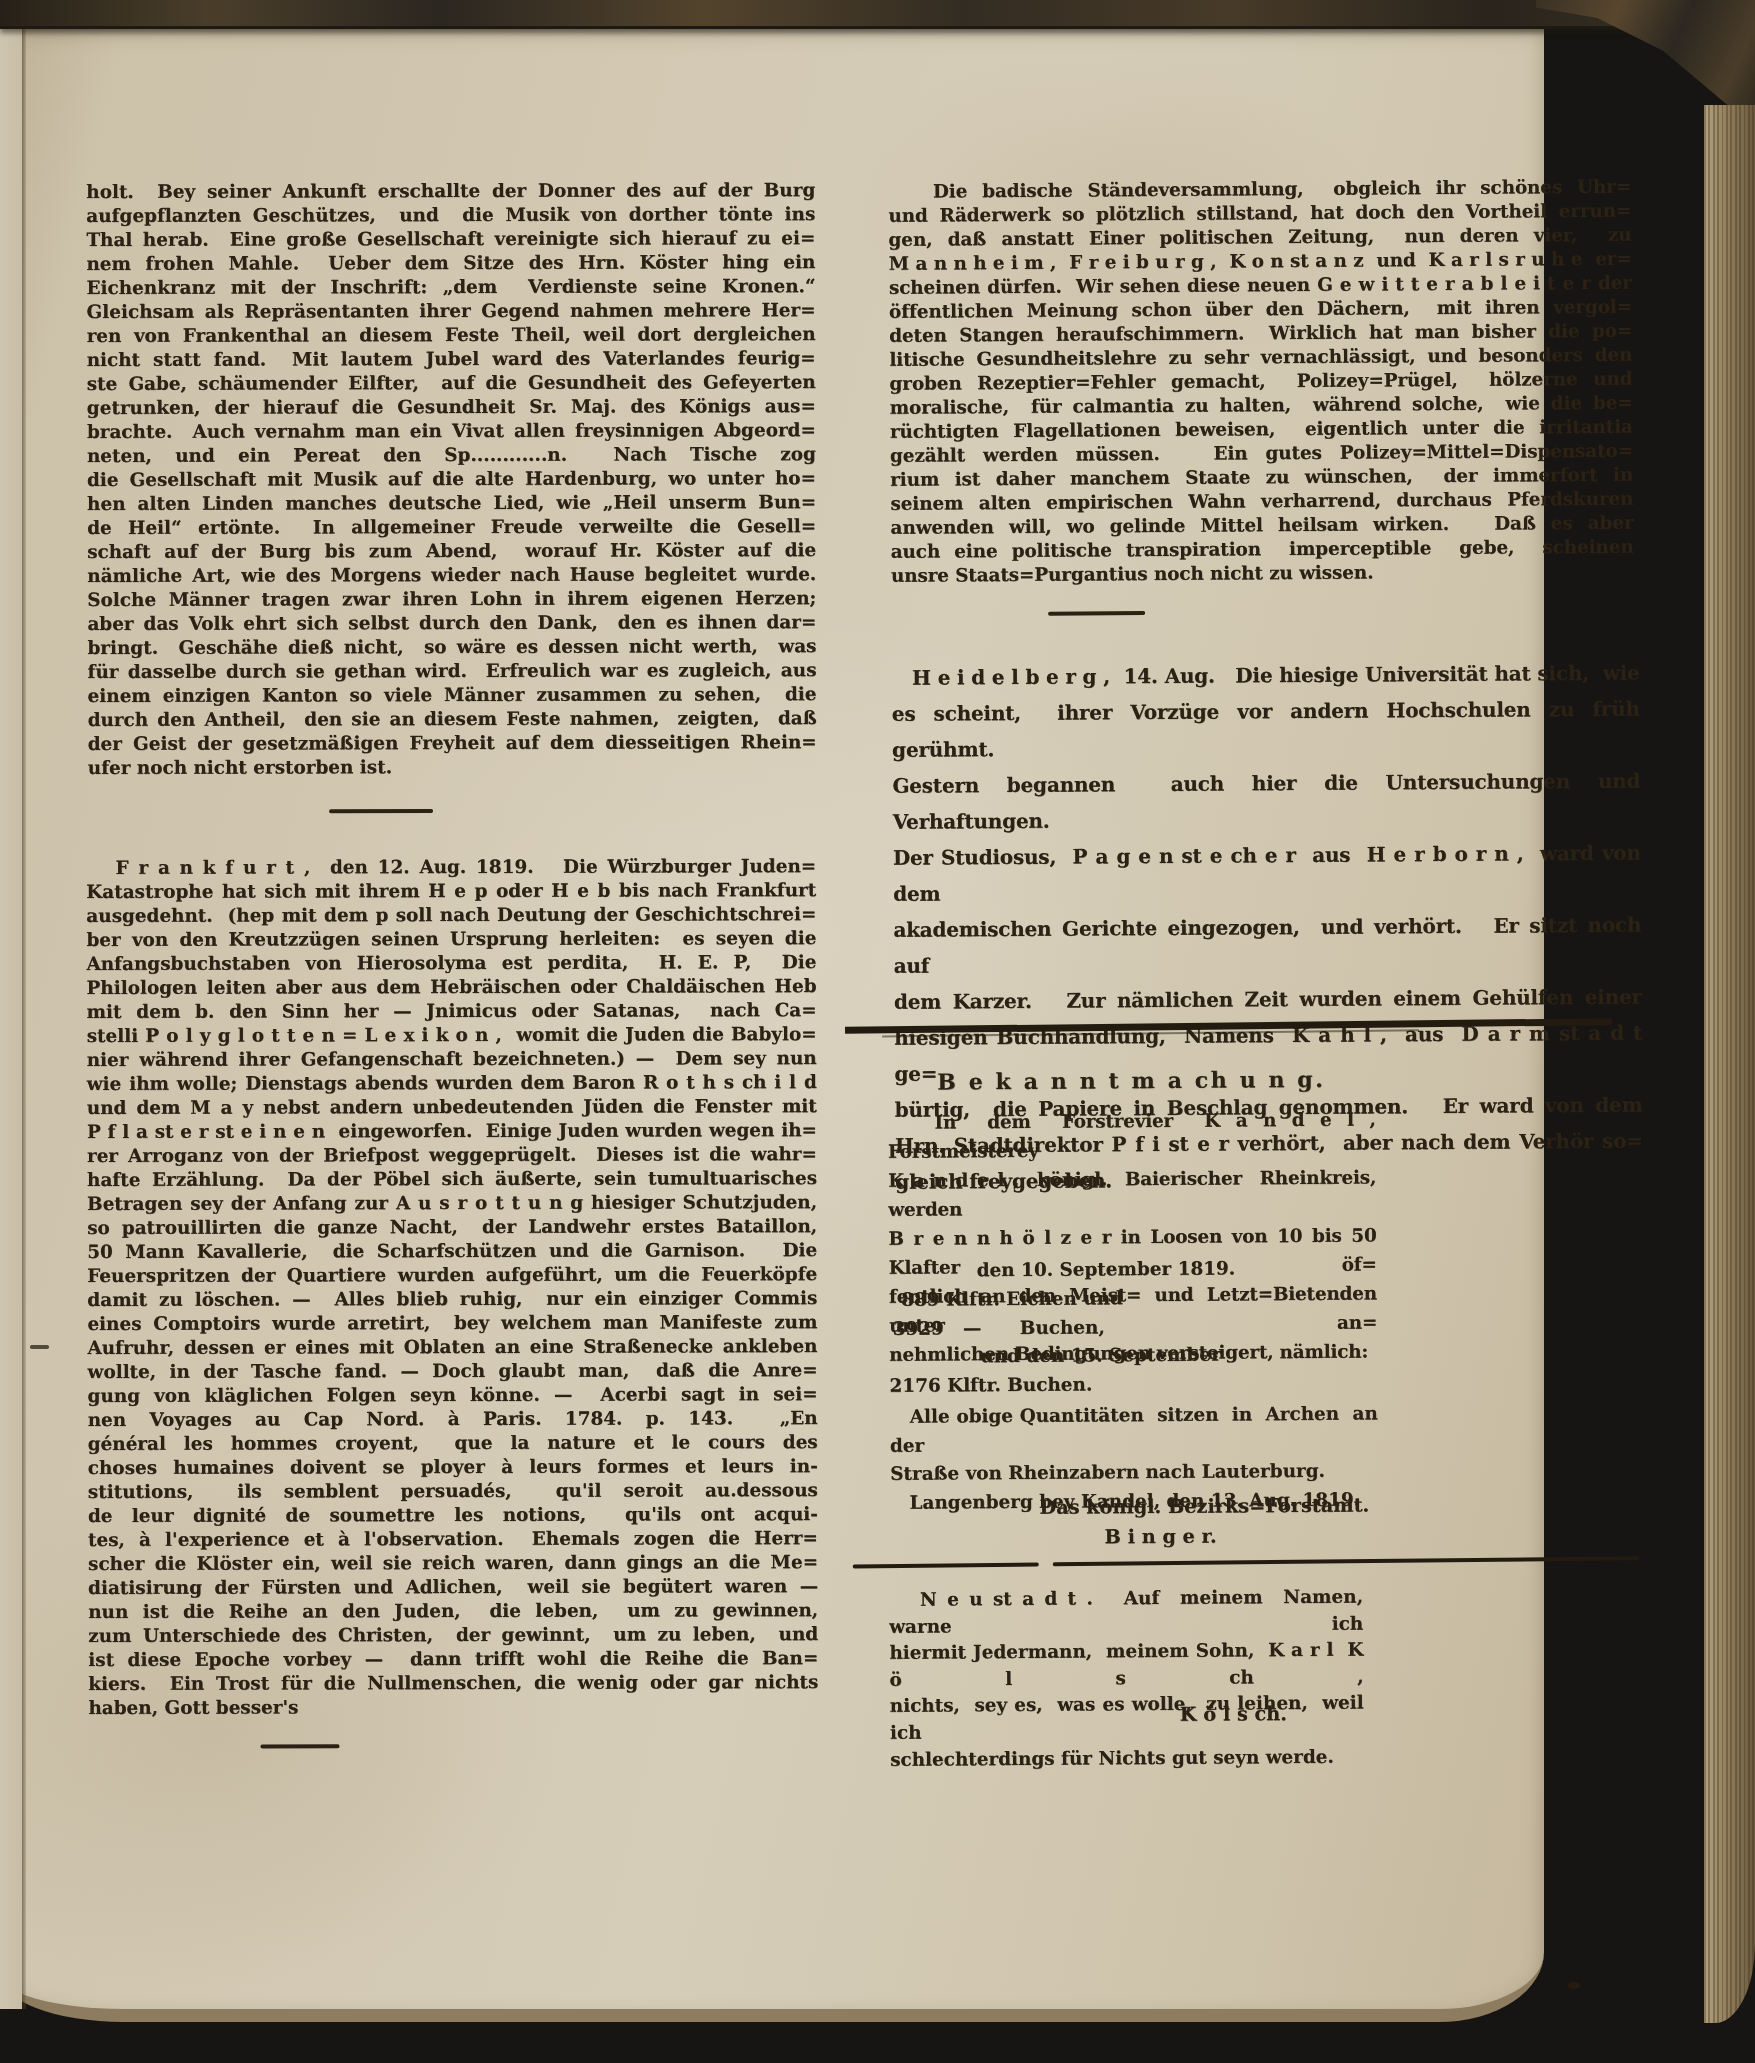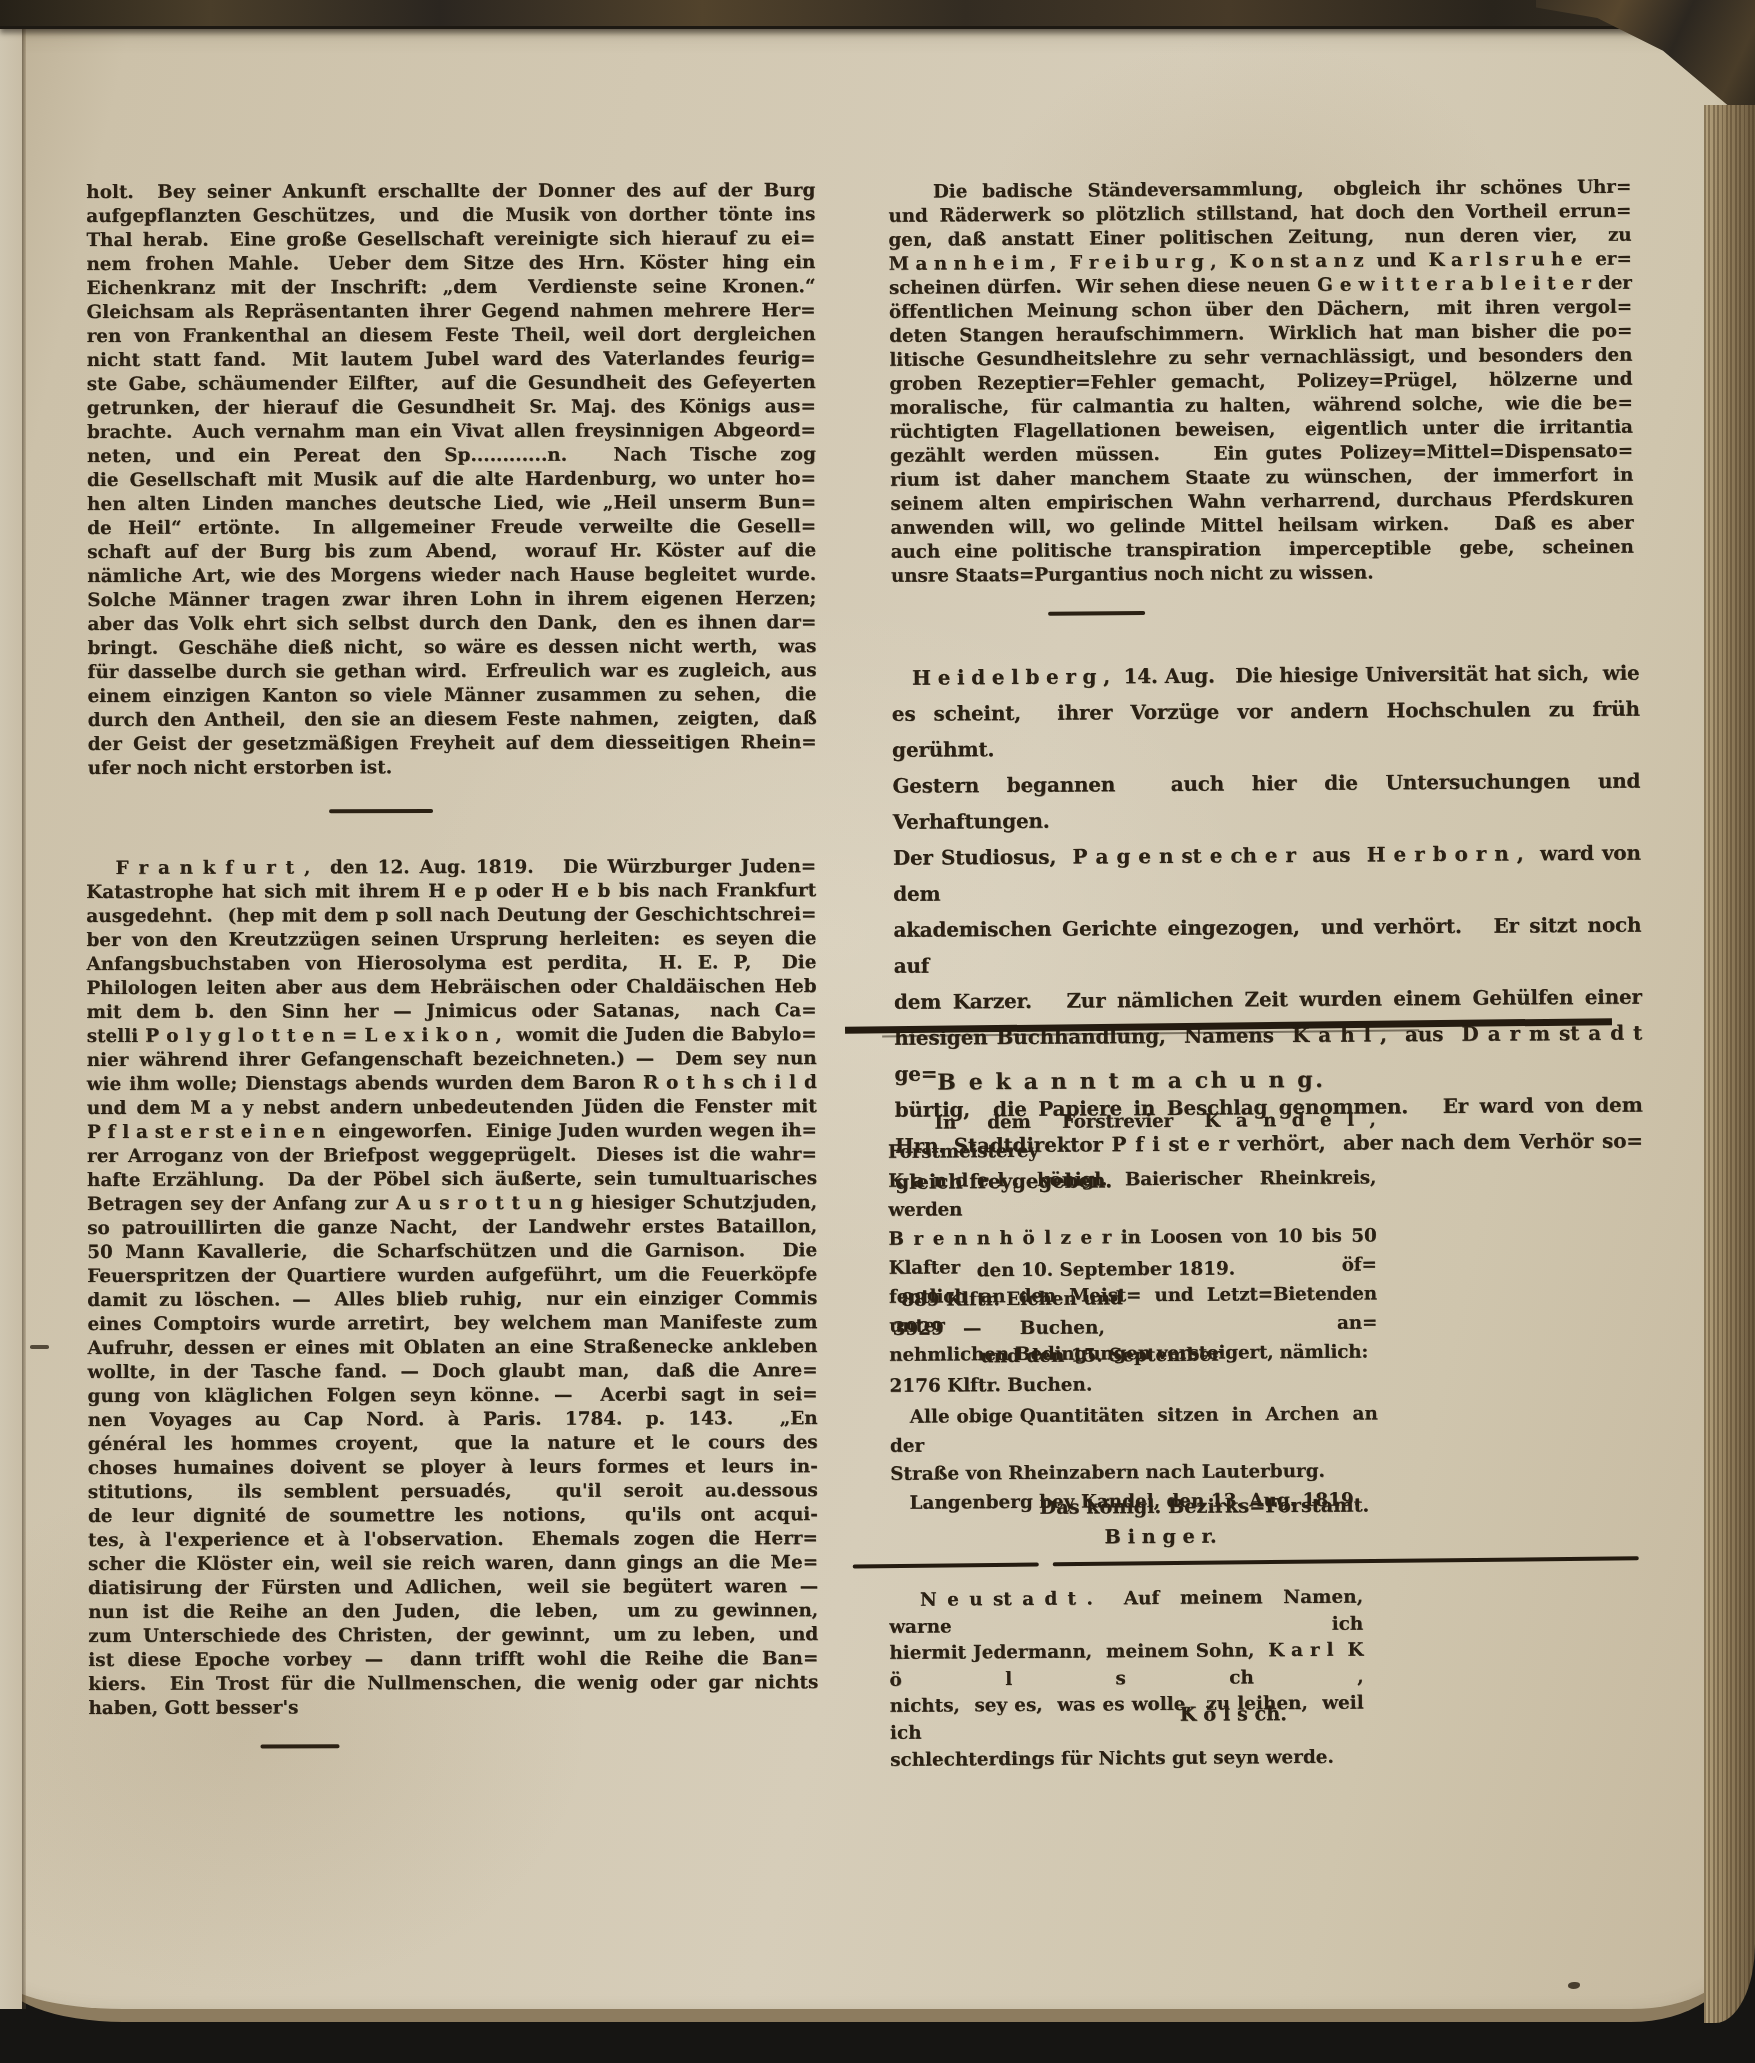--- a/index.html
+++ b/index.html
@@ -24,21 +24,21 @@
     clip-path:polygon(10% 0,100% 0,100% 86%,58% 34%,28% 12%,0 5%,0 0);
   }
   .fore-edge{
     position:absolute;top:105px;right:0;width:51px;height:1918px;
     background:
       repeating-linear-gradient(90deg,rgba(66,50,28,.38) 0 1.8px,rgba(0,0,0,0) 1.8px 4.4px),
       linear-gradient(90deg,#b5a37f,#937f5d 45%,#6b5a3f 100%);
     border-bottom-right-radius:40px 79px;
   }
   .page{
-    position:absolute;top:23px;left:0;width:1736px;height:1986px;
+    position:absolute;top:23px;left:0;width:1544px;height:1986px;
     background:
       radial-gradient(377px 263px at 72% 10%,rgba(176,156,120,.22),rgba(0,0,0,0) 70%),
       radial-gradient(492px 377px at 14% 86%,rgba(150,130,95,.18),rgba(0,0,0,0) 70%),
       radial-gradient(614px 474px at 48% 46%,rgba(255,252,240,.14),rgba(0,0,0,0) 72%),
       linear-gradient(103deg,#bdb096 0%,#ccc1a9 6%,#d2c8b2 30%,#d6cdb9 55%,#cfc5ad 80%,#c5b89e 100%);
     border-bottom:13px solid #8d7c5f;
     border-bottom-left-radius:123px 48px;
     border-bottom-right-radius:105px 70px;
     box-shadow:inset 0 8.8px 19.3px rgba(90,75,50,.35);
   }

